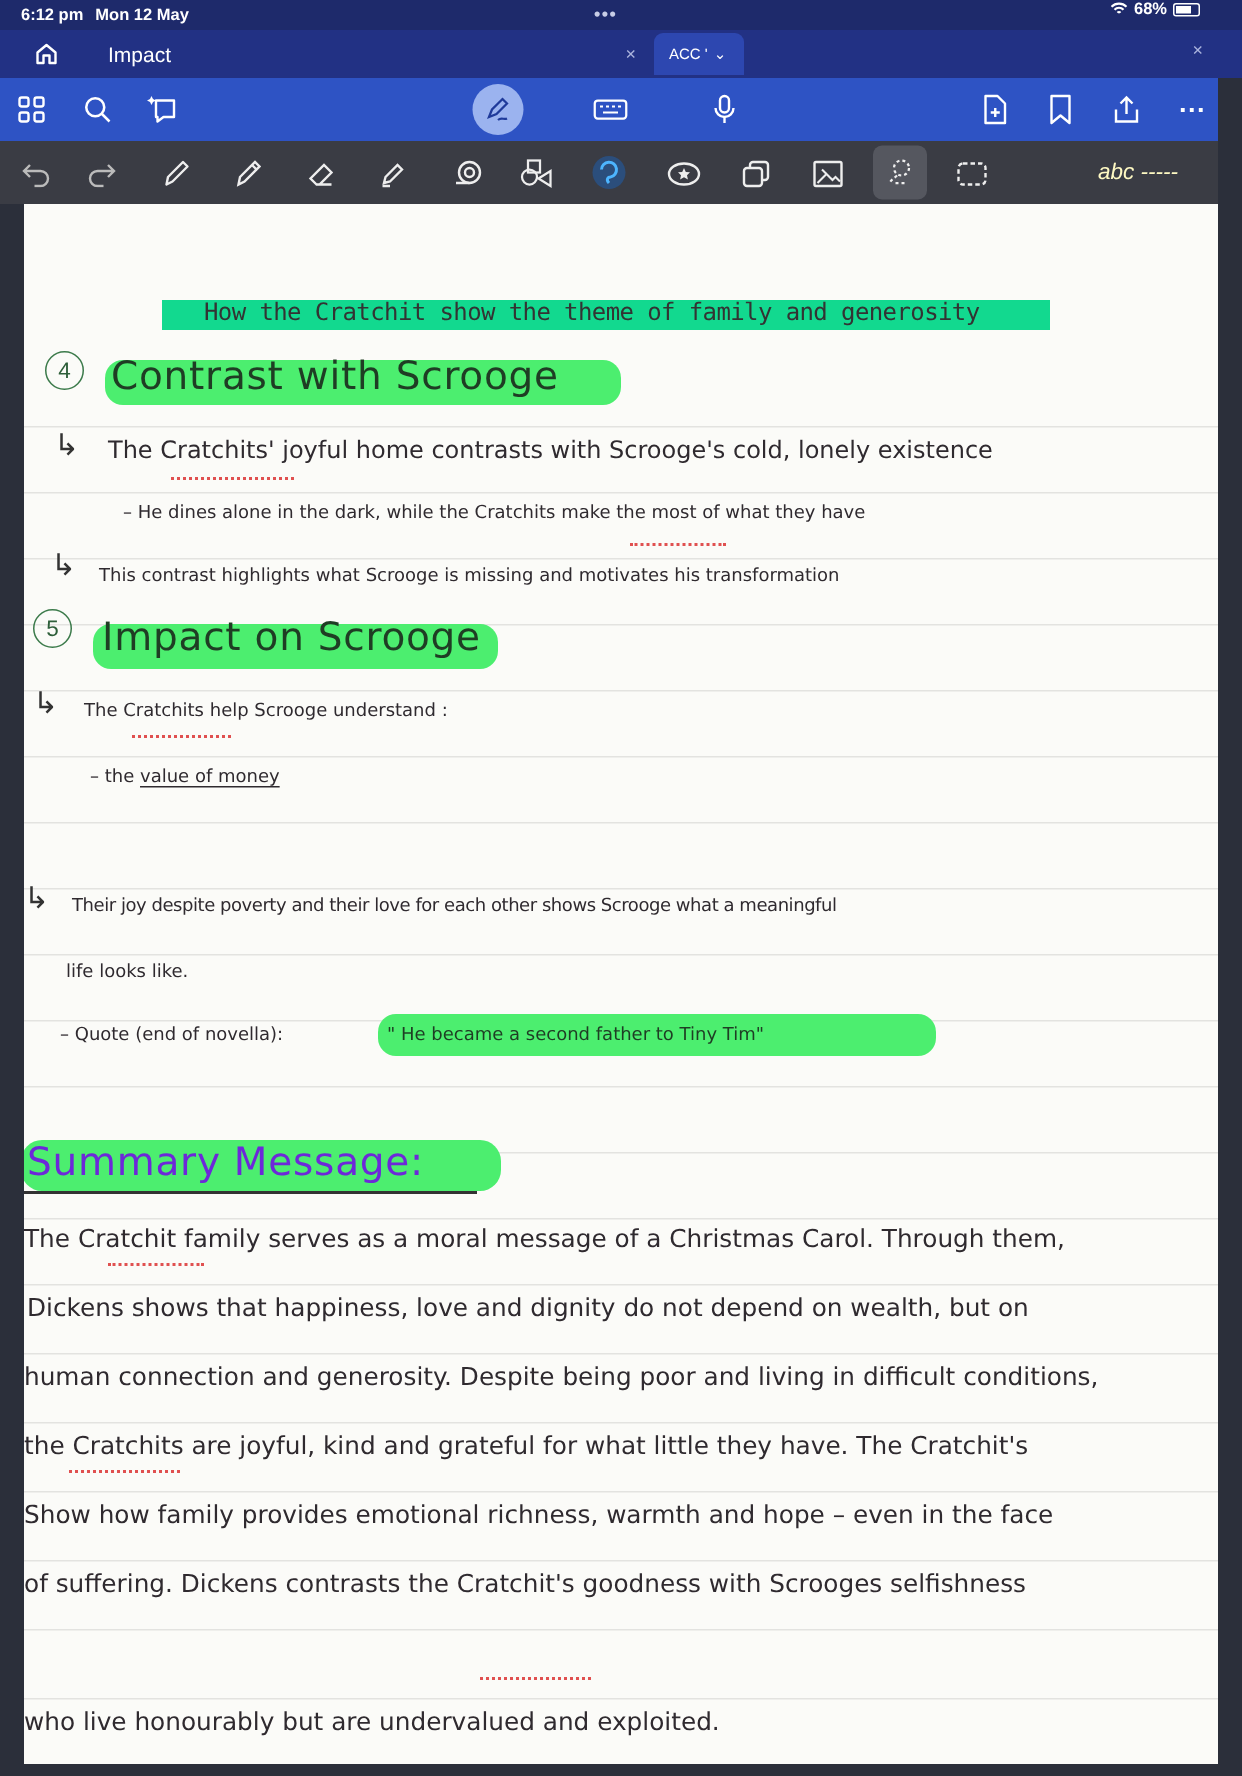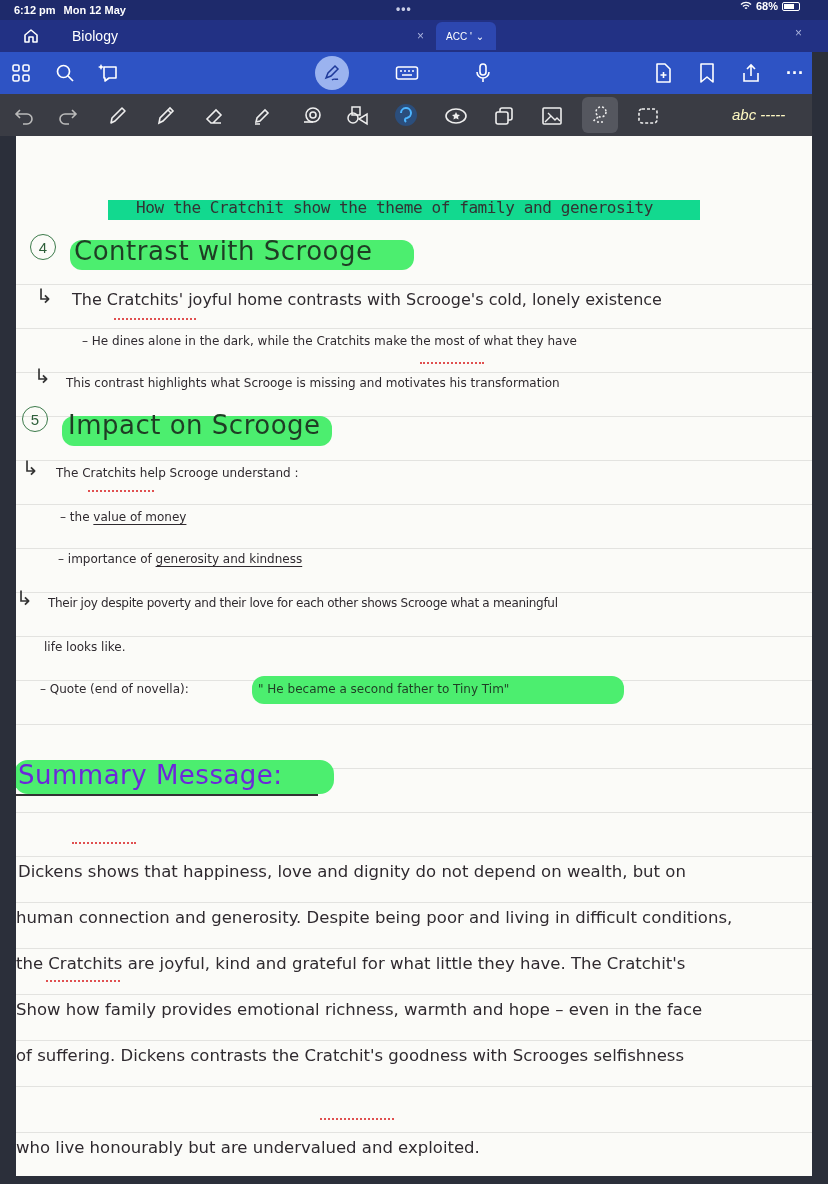--- a/index.html
+++ b/index.html
@@ -76,21 +76,21 @@
   </div>
 </div>
 
 <div class="tabbar">
   <div class="home">
     <svg width="16" height="16" viewBox="0 0 16 16">
         <path d="M2 14V7l6-5 6 5v7h-4V9H6v5z" stroke="#fff" stroke-width="1.6" fill="none" stroke-linejoin="round"></path>
       </svg>
   </div>
   <div class="tab notebook">
-    <span>Biology</span>
+    <span>Impact</span>
     <span class="close">×</span>
   </div>
   <div class="tab active">
     <span>ACC '</span>
     <span>⌄</span>
   </div>
   <span class="close-right">×</span>
 </div>
 
 <div class="toolbar">
@@ -285,38 +285,35 @@
 
   <div class="arrow" style="left:6px; top:320px">↳</div>
   <div class="hw body-line sm" style="left:40px; top:330px">The Cratchits help Scrooge understand :</div>
   <div class="dotted" style="left:72px; top:354px; width:66px"></div>
 
   <div class="hw body-line sm" style="left:44px; top:374px">
     <span>– the</span>
     <span class="underline">value of money</span>
   </div>
 
-  <div class="hw body-line sm" style="left:42px; top:416px">
-    <span>– importance of</span>
-    <span class="underline">generosity and kindness</span>
-  </div>
 
   <div class="arrow" style="left:0px; top:450px">↳</div>
   <div class="hw body-line sm" style="left:32px; top:460px; letter-spacing:-0.3px">Their joy despite poverty and their love for each other shows Scrooge what a meaningful</div>
 
   <div class="hw body-line sm" style="left:28px; top:504px">life looks like.</div>
 
   <div class="quote-hl"></div>
   <div class="hw body-line sm" style="left:24px; top:546px">– Quote (end of novella):</div>
   <div class="hw body-line sm" style="left:242px; top:546px; color:#1f3d24">" He became a second father to Tiny Tim"</div>
 
   <div class="summary-hl"></div>
   <div class="hw sec-title" style="left:2px; top:624px; color:#6d28d9">Summary Message:</div>
   <div class="summary-ul"></div>
 
+  <div class="hw para" style="left:0px; top:680px">The Cratchit family serves as a moral message of a Christmas Carol. Through them,</div>
   <div class="dotted" style="left:56px; top:706px; width:64px"></div>
   <div class="hw para" style="left:0px; top:772px">human connection and generosity. Despite being poor and living in difficult conditions,</div>
   <div class="hw para" style="left:2px; top:726px">Dickens shows that happiness, love and dignity do not depend on wealth, but on</div>
   <div class="hw para" style="left:0px; top:818px">the Cratchits are joyful, kind and grateful for what little they have. The Cratchit's</div>
   <div class="dotted" style="left:30px; top:844px; width:74px"></div>
   <div class="hw para" style="left:0px; top:864px">Show how family provides emotional richness, warmth and hope – even in the face</div>
   <div class="hw para" style="left:0px; top:910px">of suffering. Dickens contrasts the Cratchit's goodness with Scrooges selfishness</div>
   <div class="dotted" style="left:304px; top:982px; width:74px"></div>
   <div class="hw para" style="left:0px; top:1002px">who live honourably but are undervalued and exploited.</div>
 </div>

